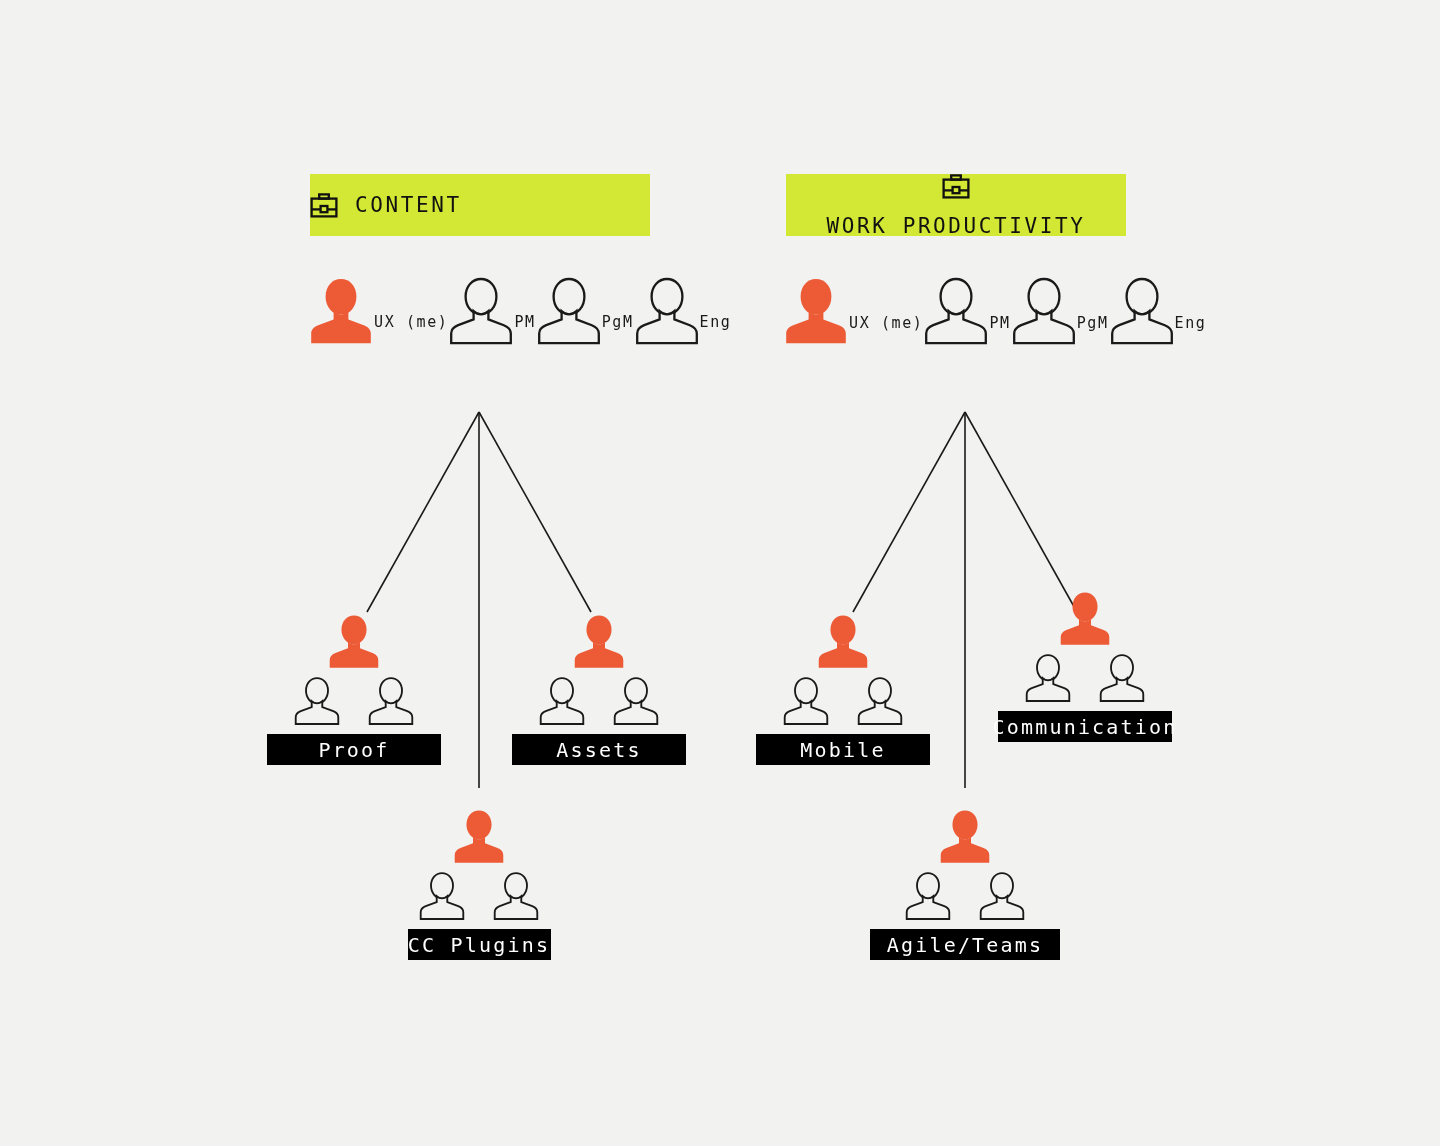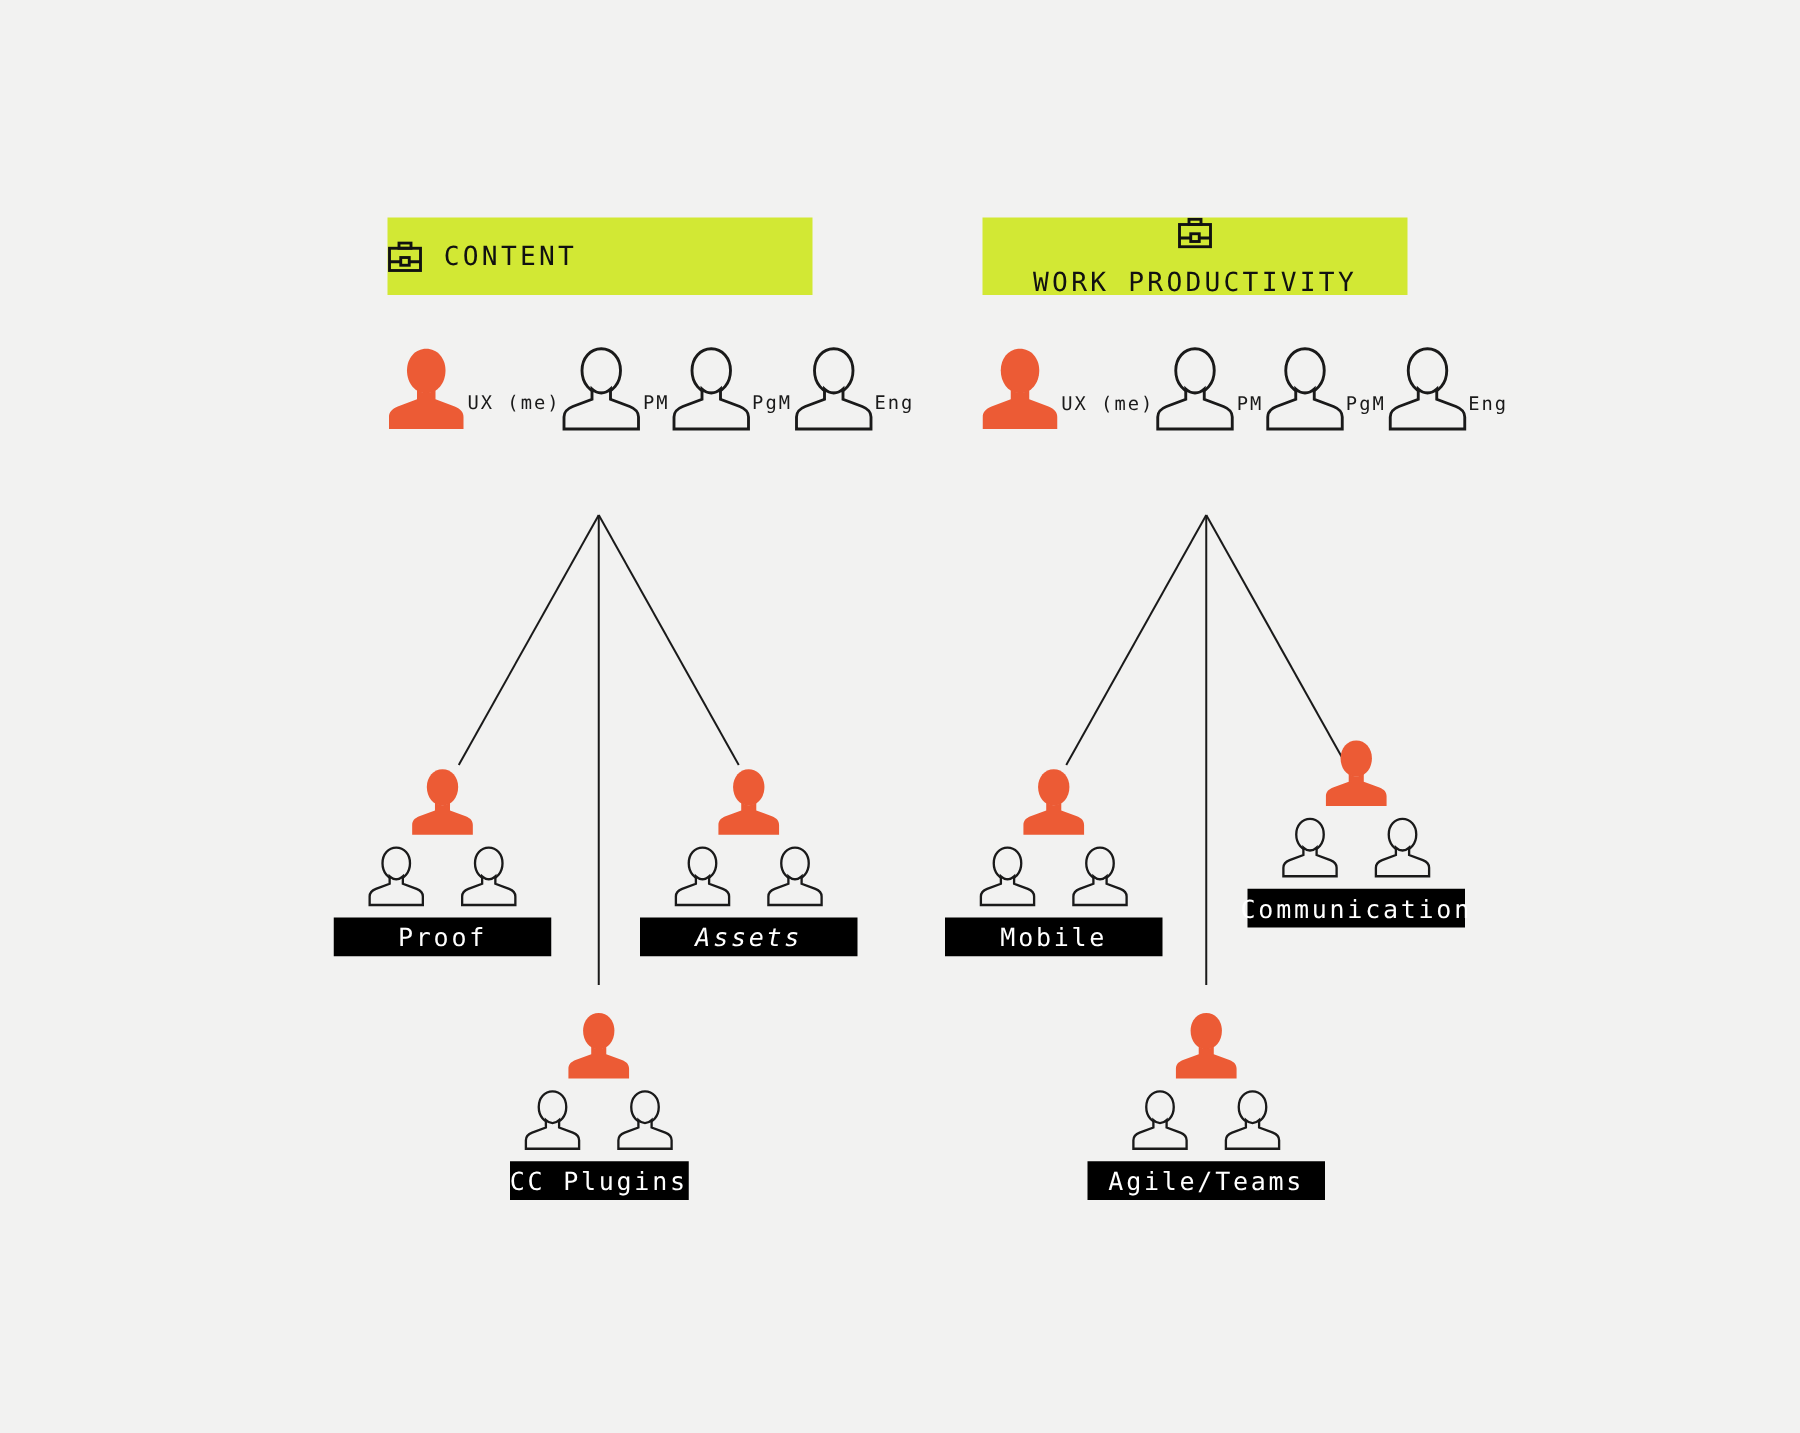--- a/index.html
+++ b/index.html
@@ -224,21 +224,21 @@
       <use href="#sym-person" fill="#ec5b35" stroke="none"></use>
     </svg>
     <div class="subteam-members">
       <svg class="person-sm" viewBox="0 0 66 70">
         <use href="#sym-person" fill="#f2f2f1" stroke="#1a1a1a" stroke-width="2.6"></use>
       </svg>
       <svg class="person-sm" viewBox="0 0 66 70">
         <use href="#sym-person" fill="#f2f2f1" stroke="#1a1a1a" stroke-width="2.6"></use>
       </svg>
     </div>
-    <div class="subteam-label" style="width:174px;font-style:italic;">Assets</div>
+    <div class="subteam-label" style="width:174px;">Assets</div>
   </div>
 
   <div class="subteam" style="left:392px; top:808px; width:174px;">
     <svg class="person-md subteam-lead" viewBox="0 0 66 70">
       <use href="#sym-person" fill="#ec5b35" stroke="none"></use>
     </svg>
     <div class="subteam-members">
       <svg class="person-sm" viewBox="0 0 66 70">
         <use href="#sym-person" fill="#f2f2f1" stroke="#1a1a1a" stroke-width="2.6"></use>
       </svg>

